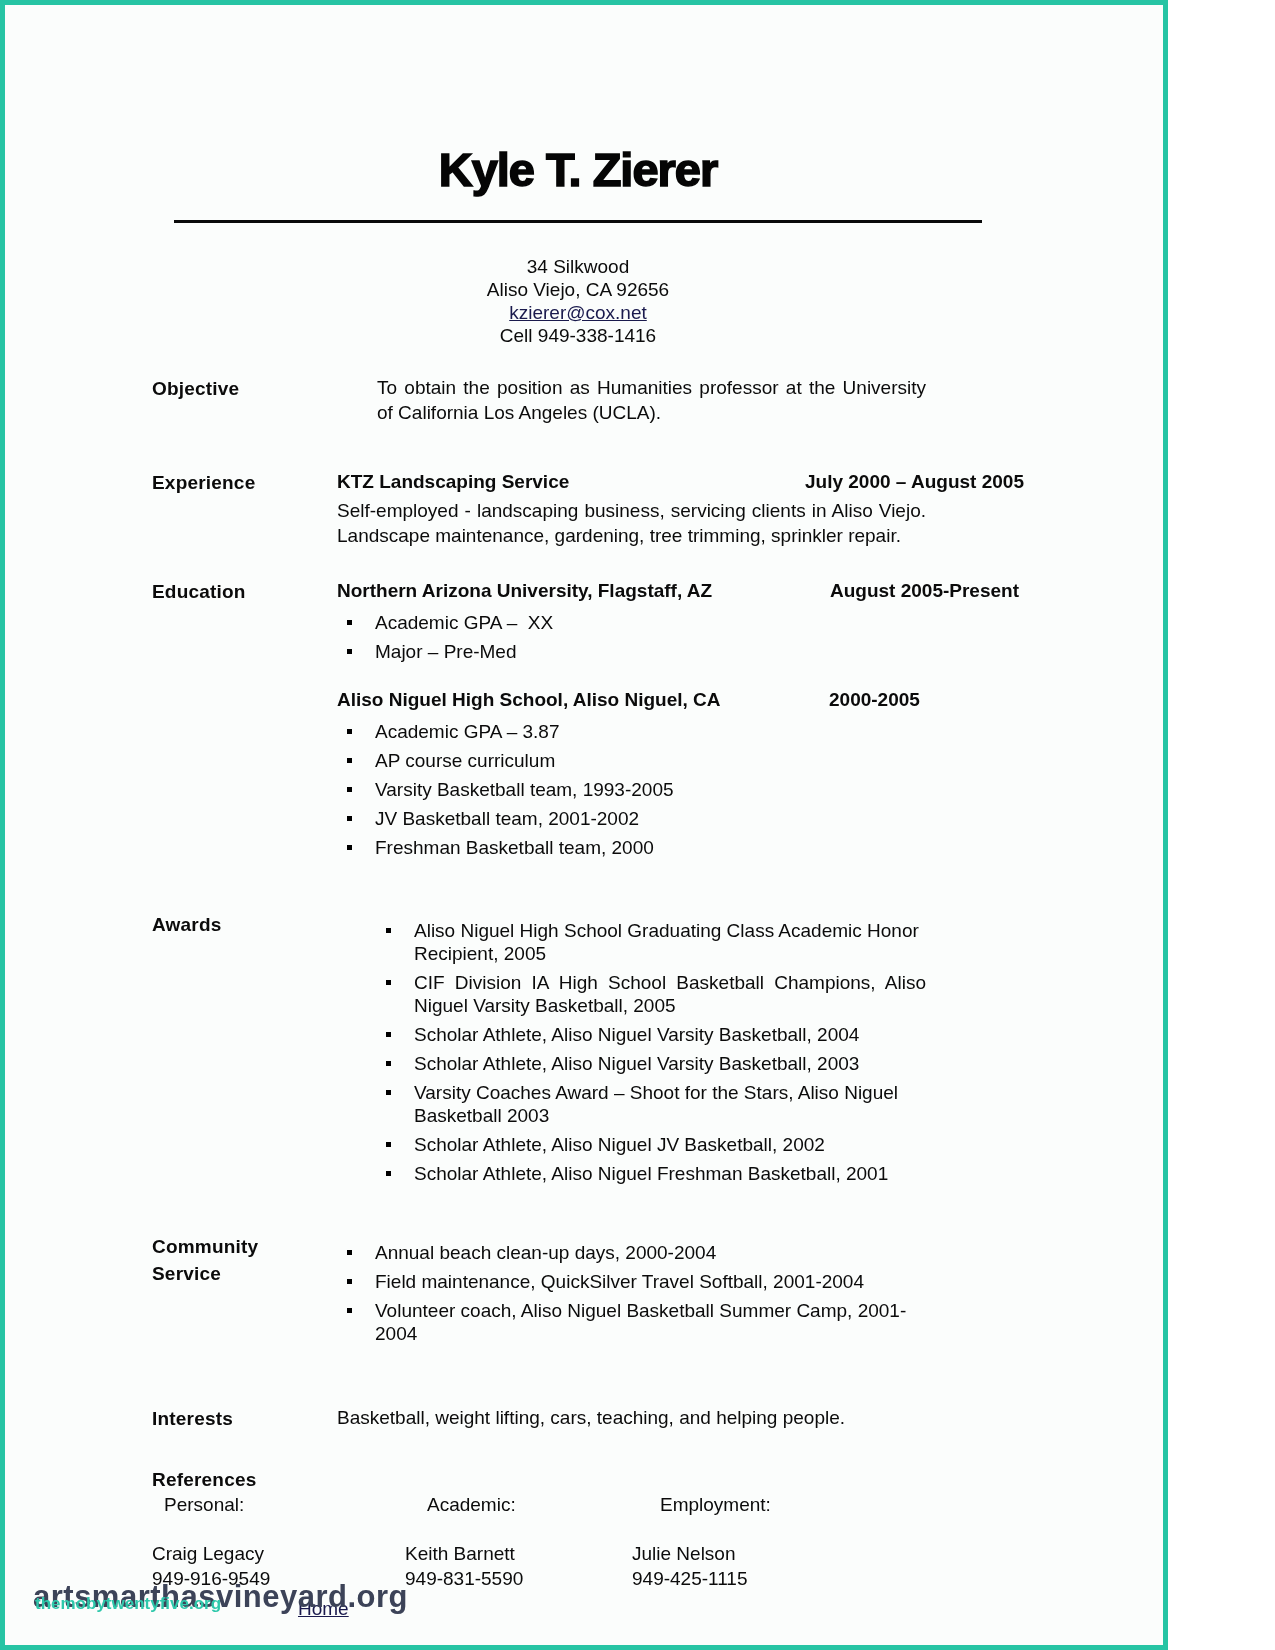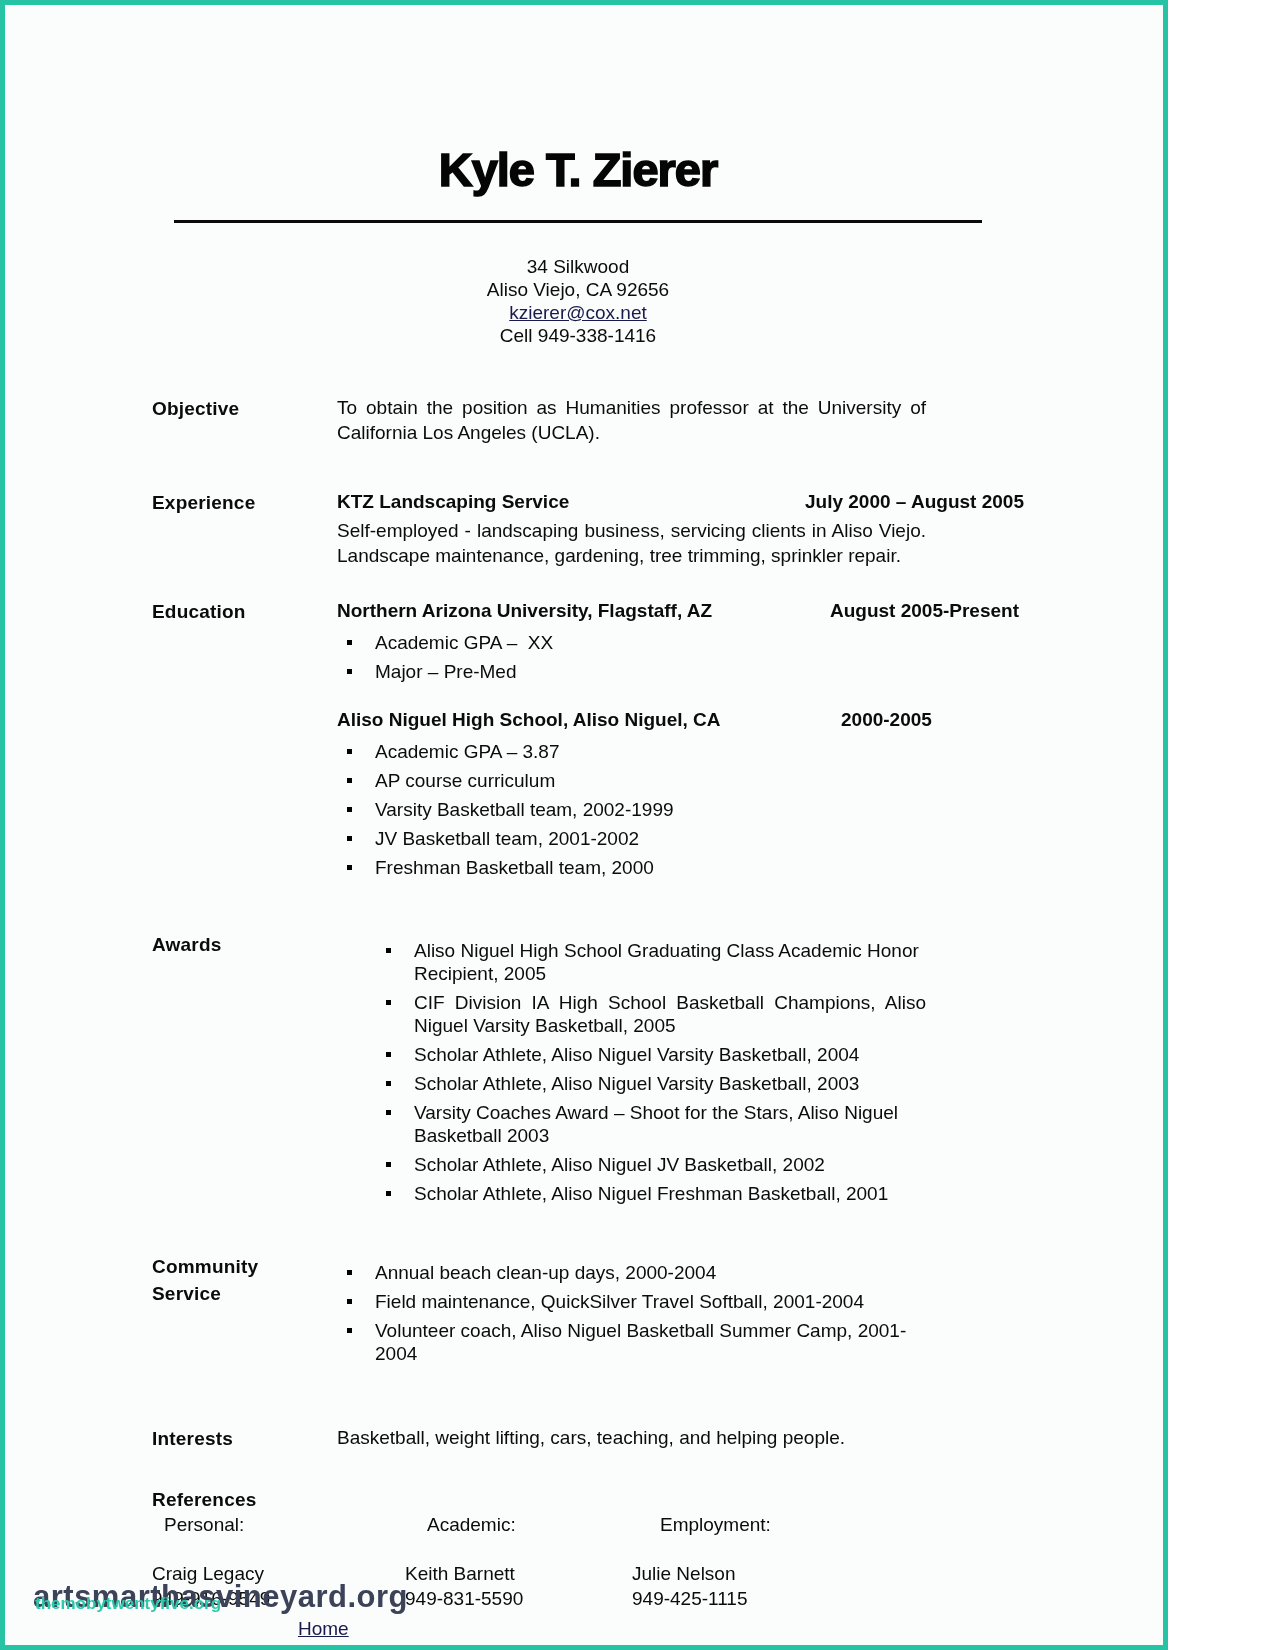--- a/index.html
+++ b/index.html
@@ -38,30 +38,30 @@
   .sec-label { width: 185px; flex: none; font-weight: 700; font-size: 19px; line-height: 27px; letter-spacing: 0.2px; }
   .sec-label.narrow span { display: inline-block; max-width: 115px; }
   .sec-body { flex: 1; min-width: 0; }
 
   .para { margin: 0; line-height: 25px; text-align: justify; }
 
   .entry-head { position: relative; font-weight: 700; line-height: 25px; white-space: nowrap; }
   .entry-date { position: absolute; top: 0; font-weight: 700; }
   .entry-exp .entry-date { left: 468px; }
   .entry-nau .entry-date { left: 493px; }
-  .entry-hs  .entry-date { left: 504px; }
+  .entry-hs  .entry-date { left: 492px; }
   .entry-desc { margin-top: 4px; }
 
   .blist { margin-top: 8px; }
   .bitem { display: flex; line-height: 23px; margin-bottom: 6px; }
   .blt { width: 5px; height: 5px; background: #000; margin: 9px 0 0 10px; flex: none; }
   .btxt { margin-left: 23px; flex: 1; }
   .bitem.justify .btxt { text-align: justify; }
 
-  #sec-objective  { margin-top: 48px; }
+  #sec-objective  { margin-top: 28px; gap: 40px; }
   #sec-experience { margin-top: 44px; }
   #sec-education  { margin-top: 30px; }
   .hs-entry       { margin-top: 24px; }
   #sec-awards     { margin-top: 46px; gap: 39px; }
   #sec-community  { margin-top: 42px; justify-content: flex-end; }
   #sec-interests  { margin-top: 54px; }
   #sec-references { margin-top: 34px; flex-direction: column; }
 
   
   .refs { display: grid; grid-template-columns: 263px 233px 1fr; }
@@ -149,21 +149,21 @@
           <div class="bitem">
               <span class="blt"></span>
               <span class="btxt">Academic GPA – 3.87</span>
             </div>
           <div class="bitem">
               <span class="blt"></span>
               <span class="btxt">AP course curriculum</span>
             </div>
           <div class="bitem">
               <span class="blt"></span>
-              <span class="btxt">Varsity Basketball team, 2002-1999</span>
+              <span class="btxt">Varsity Basketball team, 1993-2005</span>
             </div>
           <div class="bitem">
               <span class="blt"></span>
               <span class="btxt">JV Basketball team, 2001-2002</span>
             </div>
           <div class="bitem">
               <span class="blt"></span>
               <span class="btxt">Freshman Basketball team, 2000</span>
             </div>
         </div>

